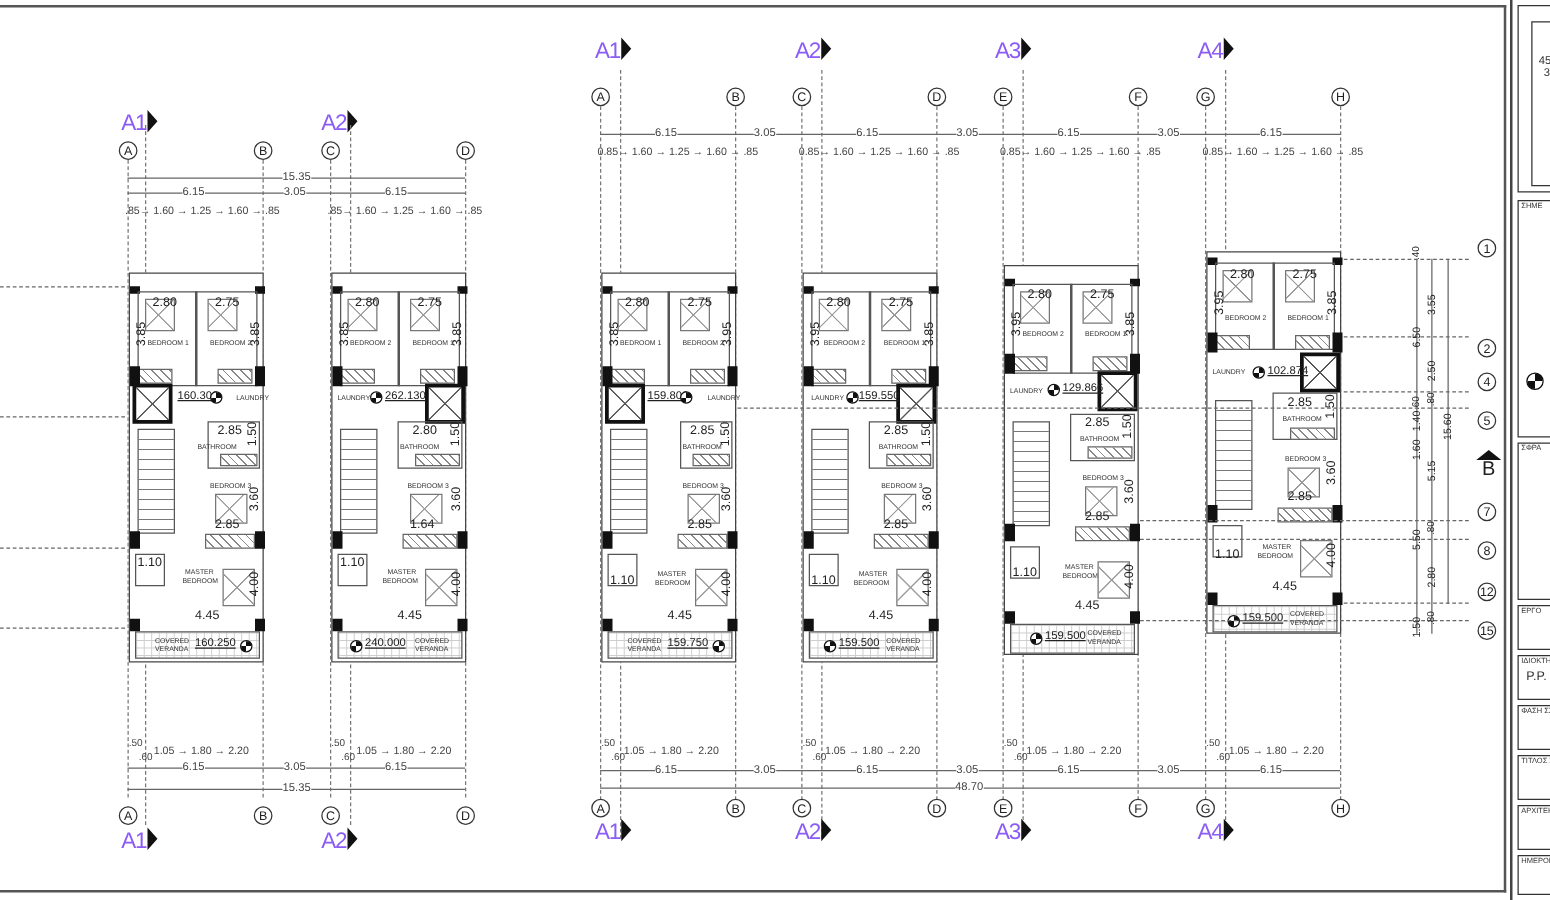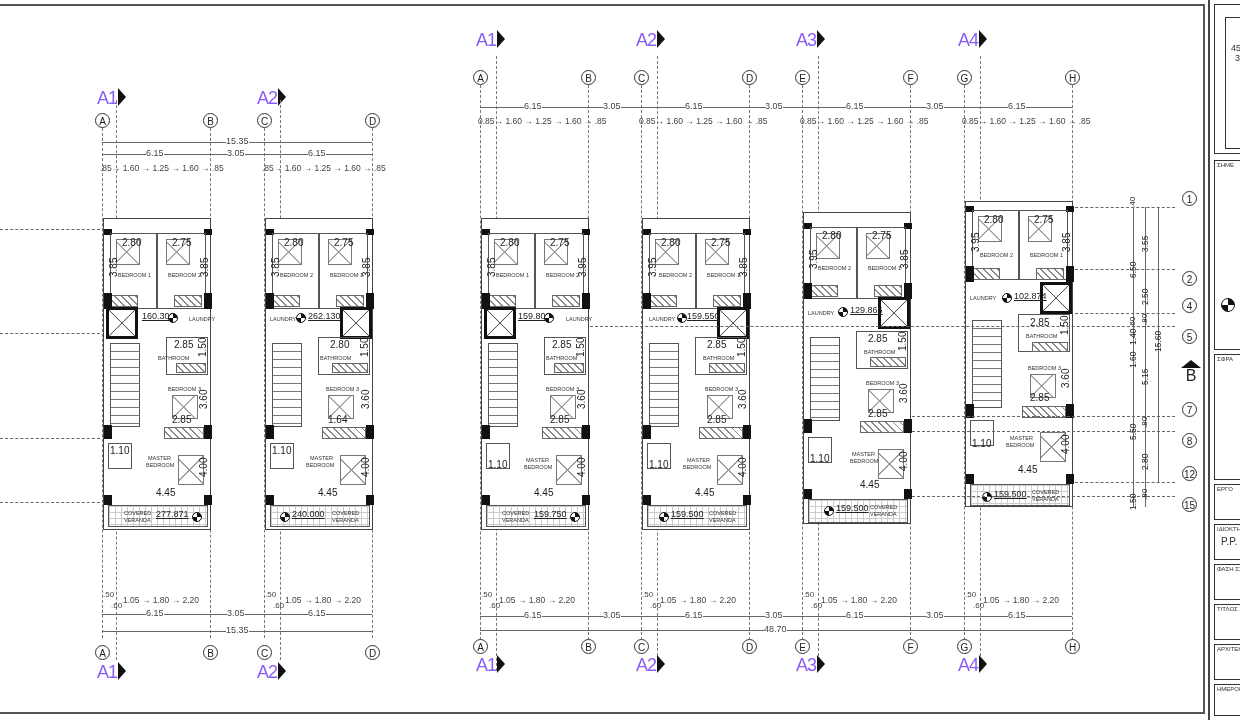--- a/index.html
+++ b/index.html
@@ -127,21 +127,21 @@
     <div class="rlabel" style="left:44px;top:236px;">MASTER</div>
     <div class="rlabel" style="left:42px;top:243px;">BEDROOM</div>
     <div class="bed" style="left:74px;top:236px;width:26px;height:30px;"></div>
     <div class="rdim" style="left:94px;top:258px;">4.00</div>
     <div class="num" style="left:52px;top:268px;">4.45</div>
     <div class="wall" style="left:0;top:276px;width:8px;height:10px;"></div>
     <div class="wall" style="left:100px;top:276px;width:8px;height:10px;"></div>
     <div class="veranda" style="left:4px;top:286px;width:100px;height:22px;"></div>
     <div class="rlabel" style="left:20px;top:291px;">COVERED</div>
     <div class="rlabel" style="left:20px;top:298px;">VERANDA</div>
-    <div class="lev" style="left:52px;top:290px;">277.871</div>
+    <div class="lev" style="left:52px;top:290px;">160.250</div>
     <div class="lev-icon" style="left:88px;top:293px;"></div>
   </div>
 
   <div class="unit" style="left:265px;top:218px;width:108px;height:312px;">
     <div class="wall" style="left:0;top:10px;width:8px;height:6px;"></div>
     <div class="wall" style="left:100px;top:10px;width:8px;height:6px;"></div>
     <div class="room-line" style="left:6px;top:14px;width:96px;height:76px;"></div>
     <div class="room-line" style="left:52px;top:14px;width:1px;height:76px;border-width:0 0 0 2px;"></div>
     <div class="bed" style="left:12px;top:20px;width:24px;height:26px;"></div>
     <div class="bed" style="left:62px;top:20px;width:24px;height:26px;"></div>

